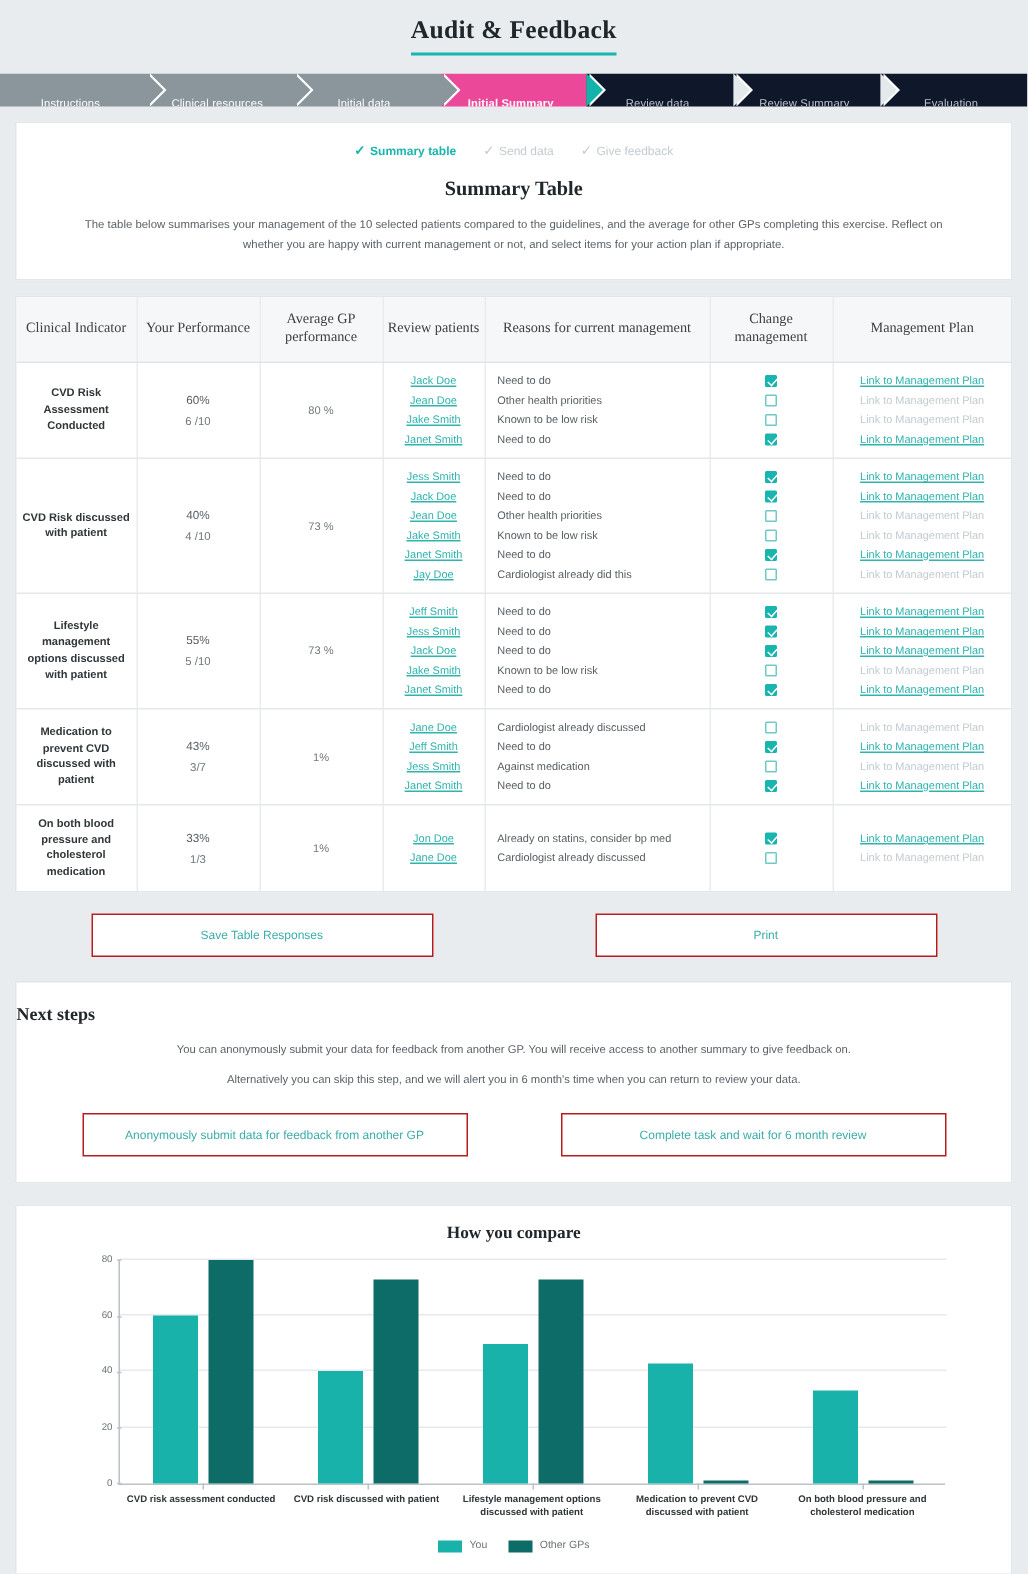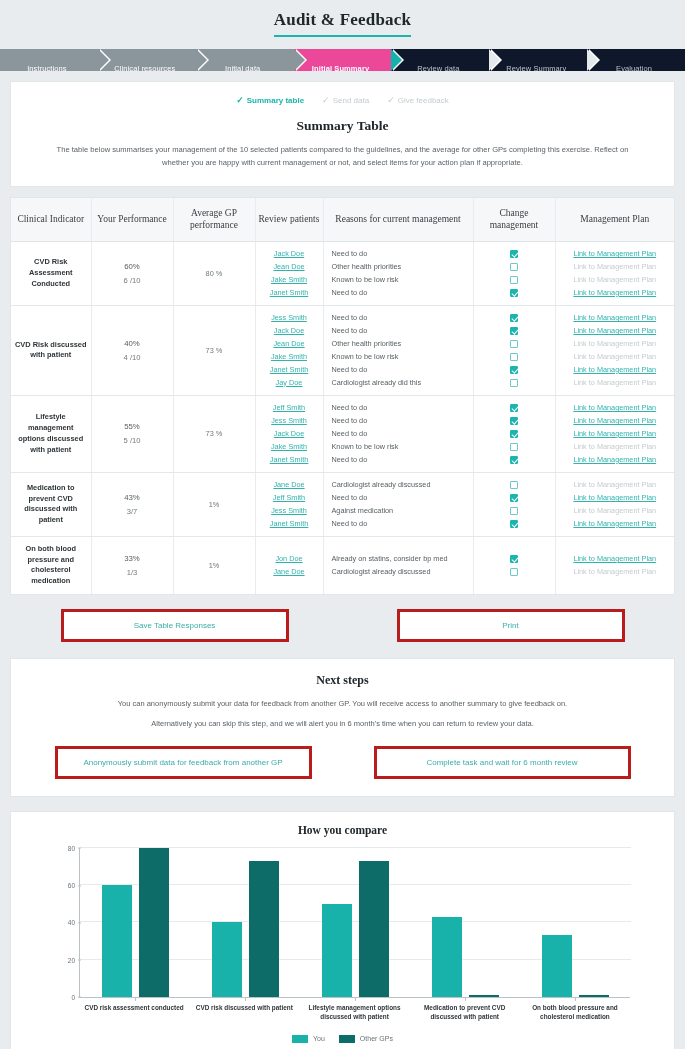--- a/index.html
+++ b/index.html
@@ -205,35 +205,34 @@
   .mplink.off { color: #c3cbd0; text-decoration: none; cursor: default; }
 
   
   .btn-row {
     display: flex;
     justify-content: center;
     gap: 108px;
     padding: 14px 0 16px 0;
   }
   .btn {
-    border: 3px solid #b91c1c;
+    border: 1px solid #b91c1c;
     background: #ffffff;
     color: #3aada9;
     font-size: 8px;
     padding: 9px 0;
     width: 228px;
     text-align: center;
     cursor: pointer;
     font-family: "Liberation Sans", sans-serif;
   }
   .btn-wide { width: 257px; }
 
   
   .next-title {
-    text-align: center;
     font-family: "Liberation Serif", serif;
     font-weight: bold;
     font-size: 12px;
     color: #20272b;
     padding-top: 14px;
   }
   .next-line {
     text-align: center;
     font-size: 7.5px;
     color: #5a6268;

